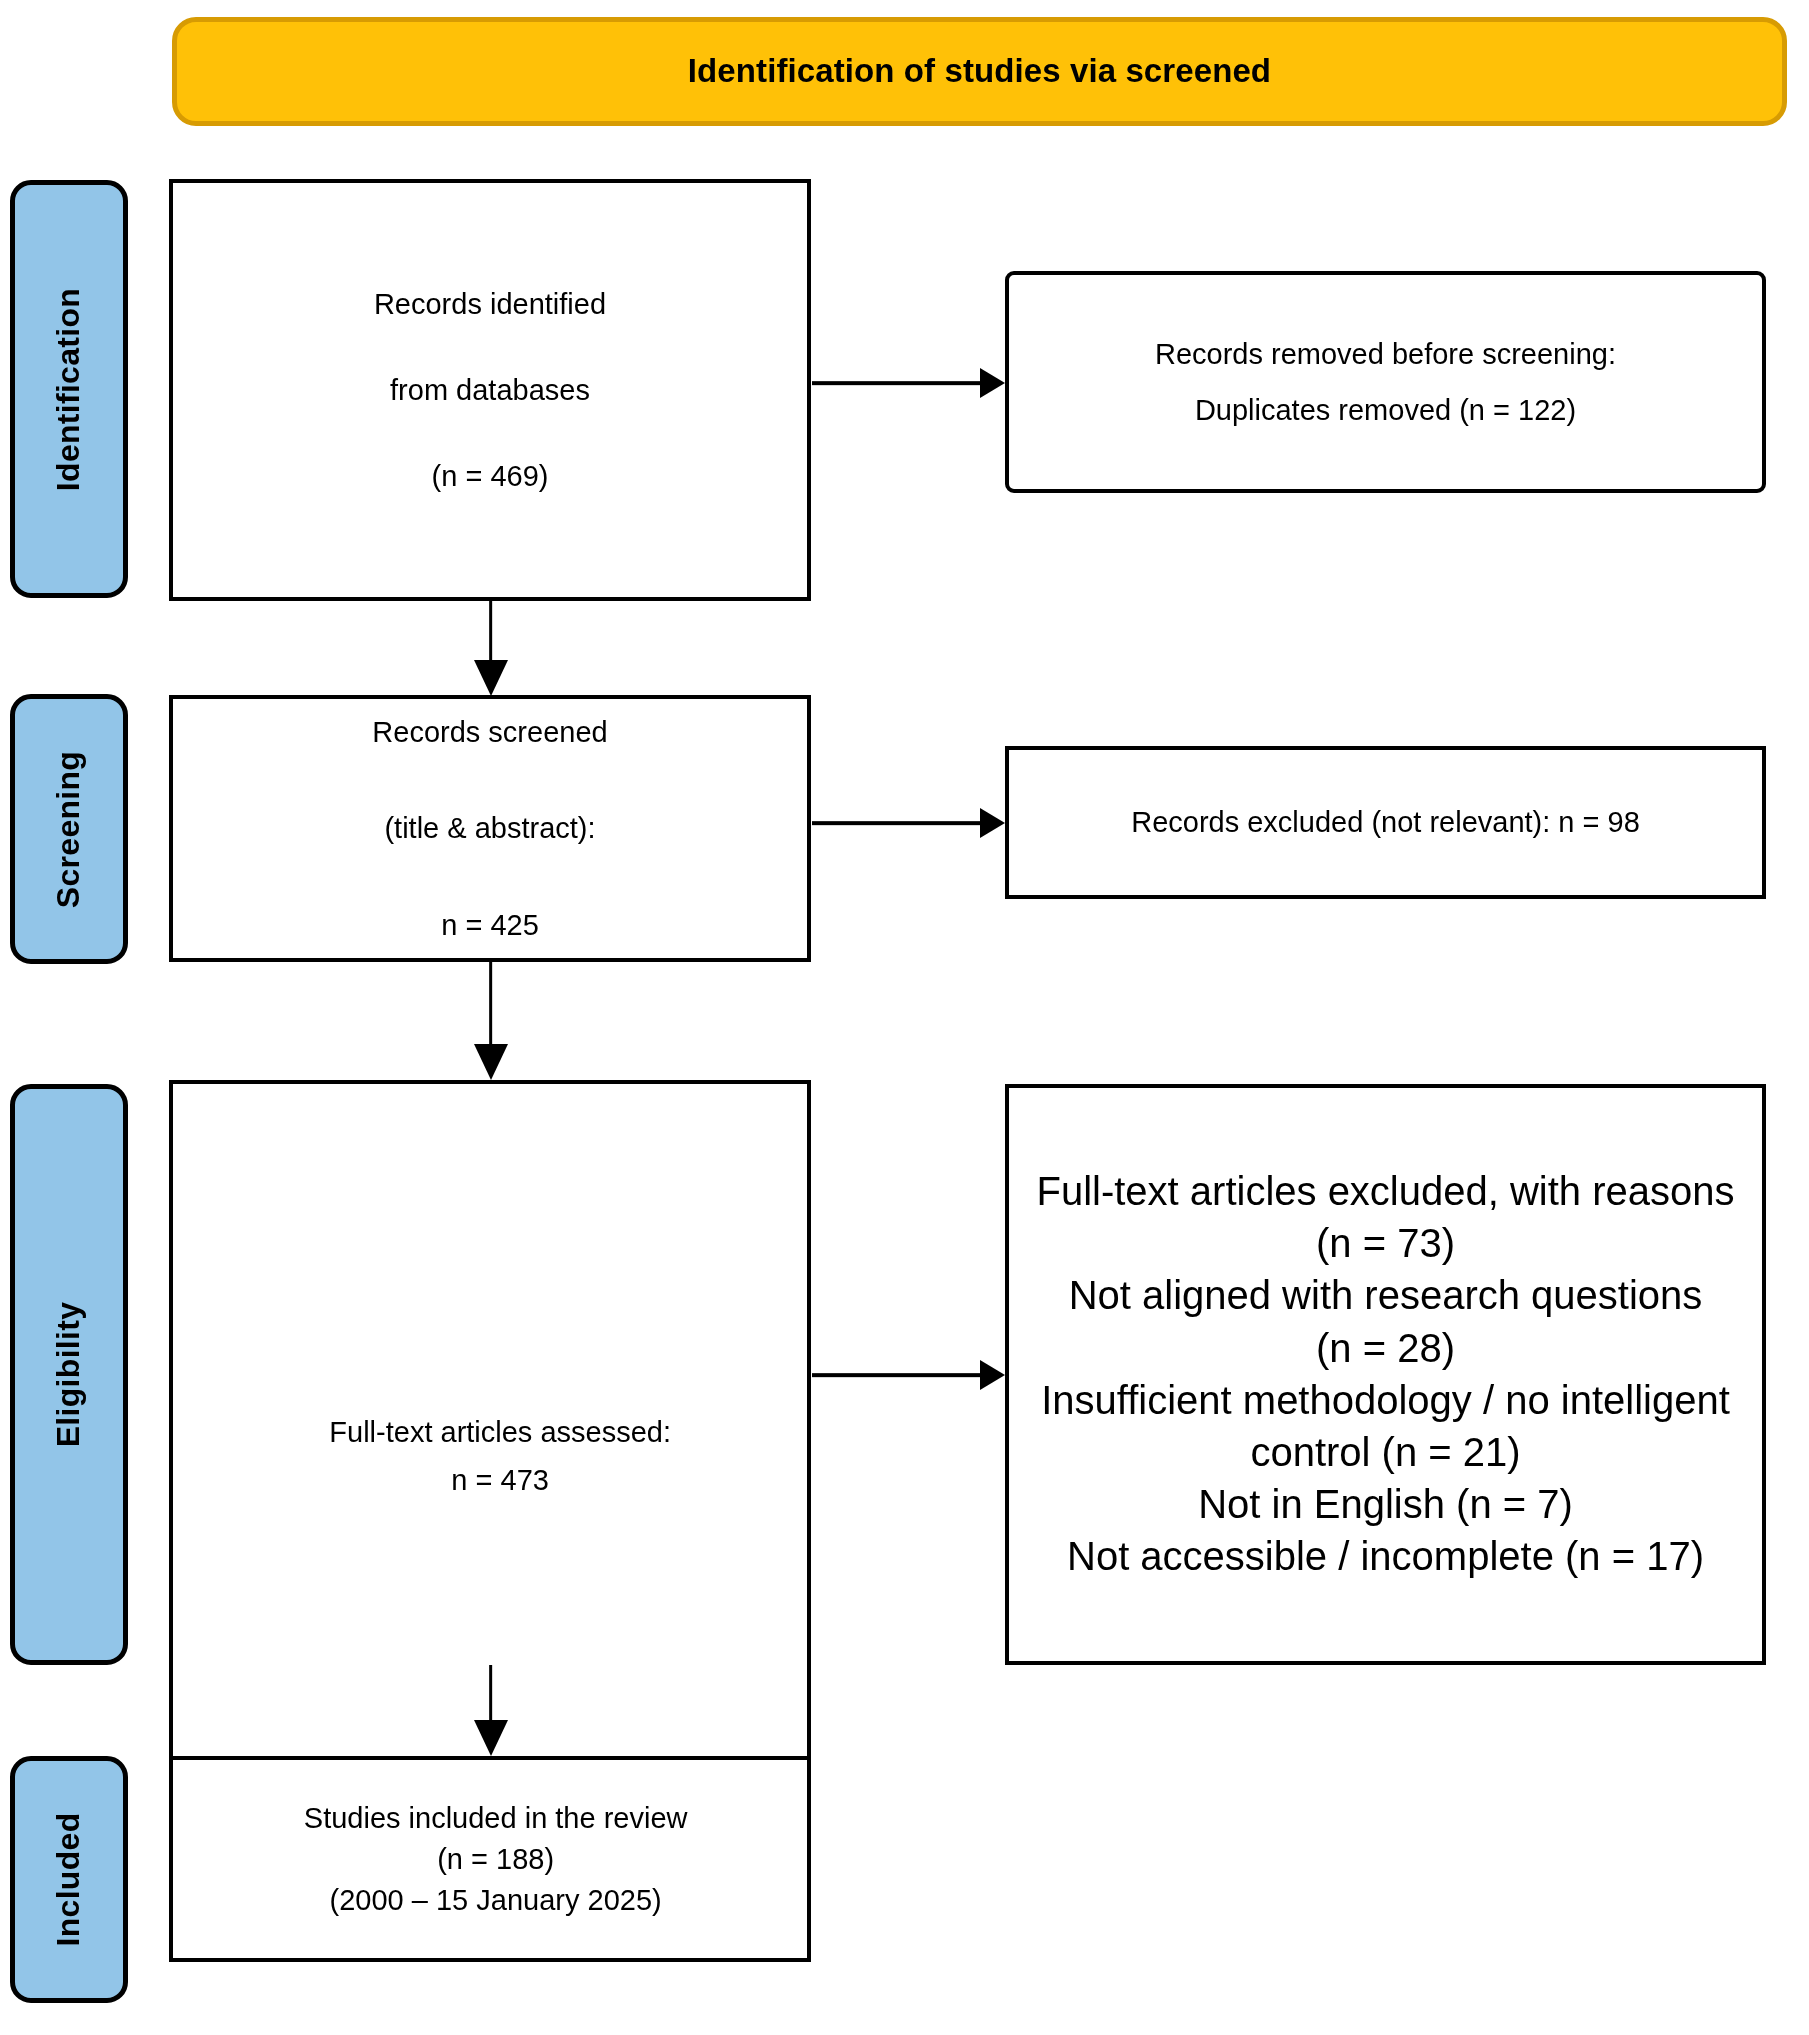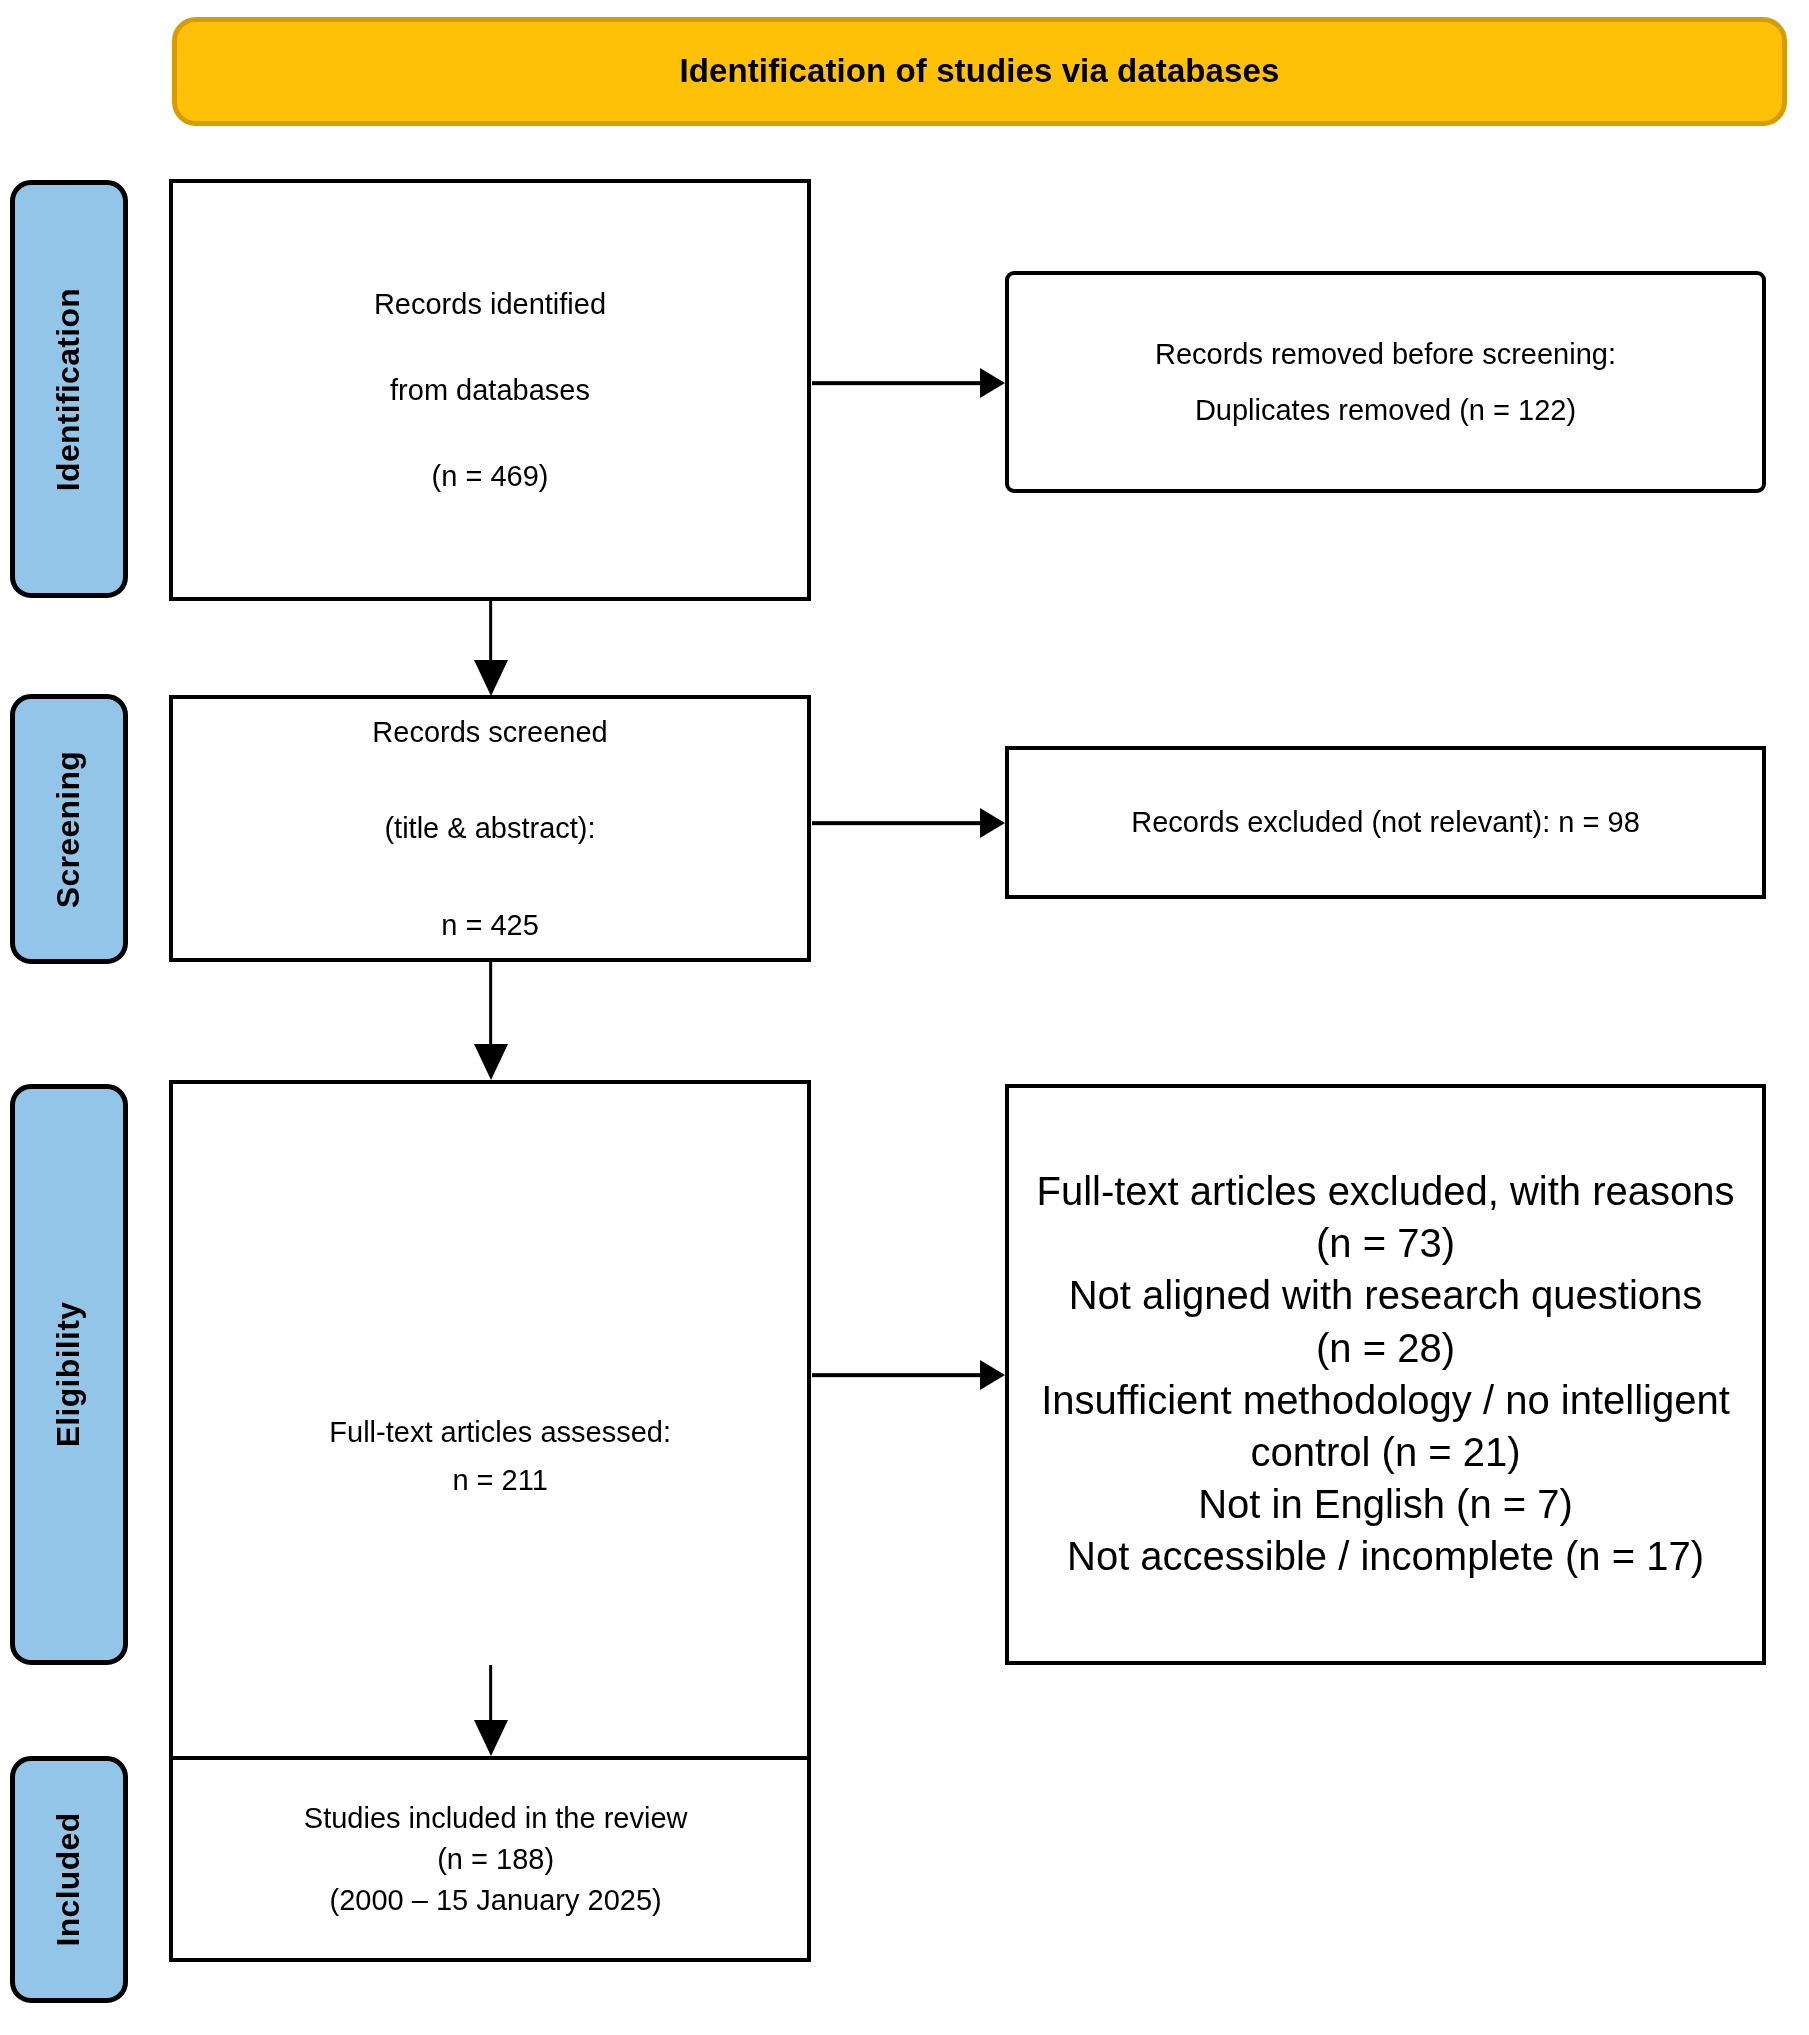--- a/index.html
+++ b/index.html
@@ -153,21 +153,21 @@
   #arrow-v-2 .shaft { height: 85px; }
   #arrow-v-3 { left: 473px; top: 1665px; width: 35px; height: 91px; }
   #arrow-v-3 .shaft { height: 58px; }
 </style>
 </head>
 <body>
 
 <div id="stage">
 
   <div class="banner">
-    <div class="banner-title">Identification of studies via databases</div>
+    <div class="banner-title">Identification of studies via screened</div>
   </div>
 
   <div class="stage-label" id="label-identification">
     <span class="vtext">Identification</span>
   </div>
   <div class="stage-label" id="label-screening">
     <span class="vtext">Screening</span>
   </div>
   <div class="stage-label" id="label-eligibility">
     <span class="vtext">Eligibility</span>
@@ -212,21 +212,21 @@
     <div class="head"></div>
   </div>
 
   <div class="conn v" id="arrow-v-2">
     <div class="shaft"></div>
     <div class="head"></div>
   </div>
 
   <div class="pbox gap-sm" id="box-fulltext">
     <div class="line">Full-text articles assessed:</div>
-    <div class="line">n = 211</div>
+    <div class="line">n = 473</div>
   </div>
 
   <div class="pbox gap-xs" id="box-ftexcluded">
     <div class="line">Full-text articles excluded, with reasons</div>
     <div class="line">(n = 73)</div>
     <div class="line">Not aligned with research questions</div>
     <div class="line">(n = 28)</div>
     <div class="line">Insufficient methodology / no intelligent</div>
     <div class="line">control (n = 21)</div>
     <div class="line">Not in English (n = 7)</div>

